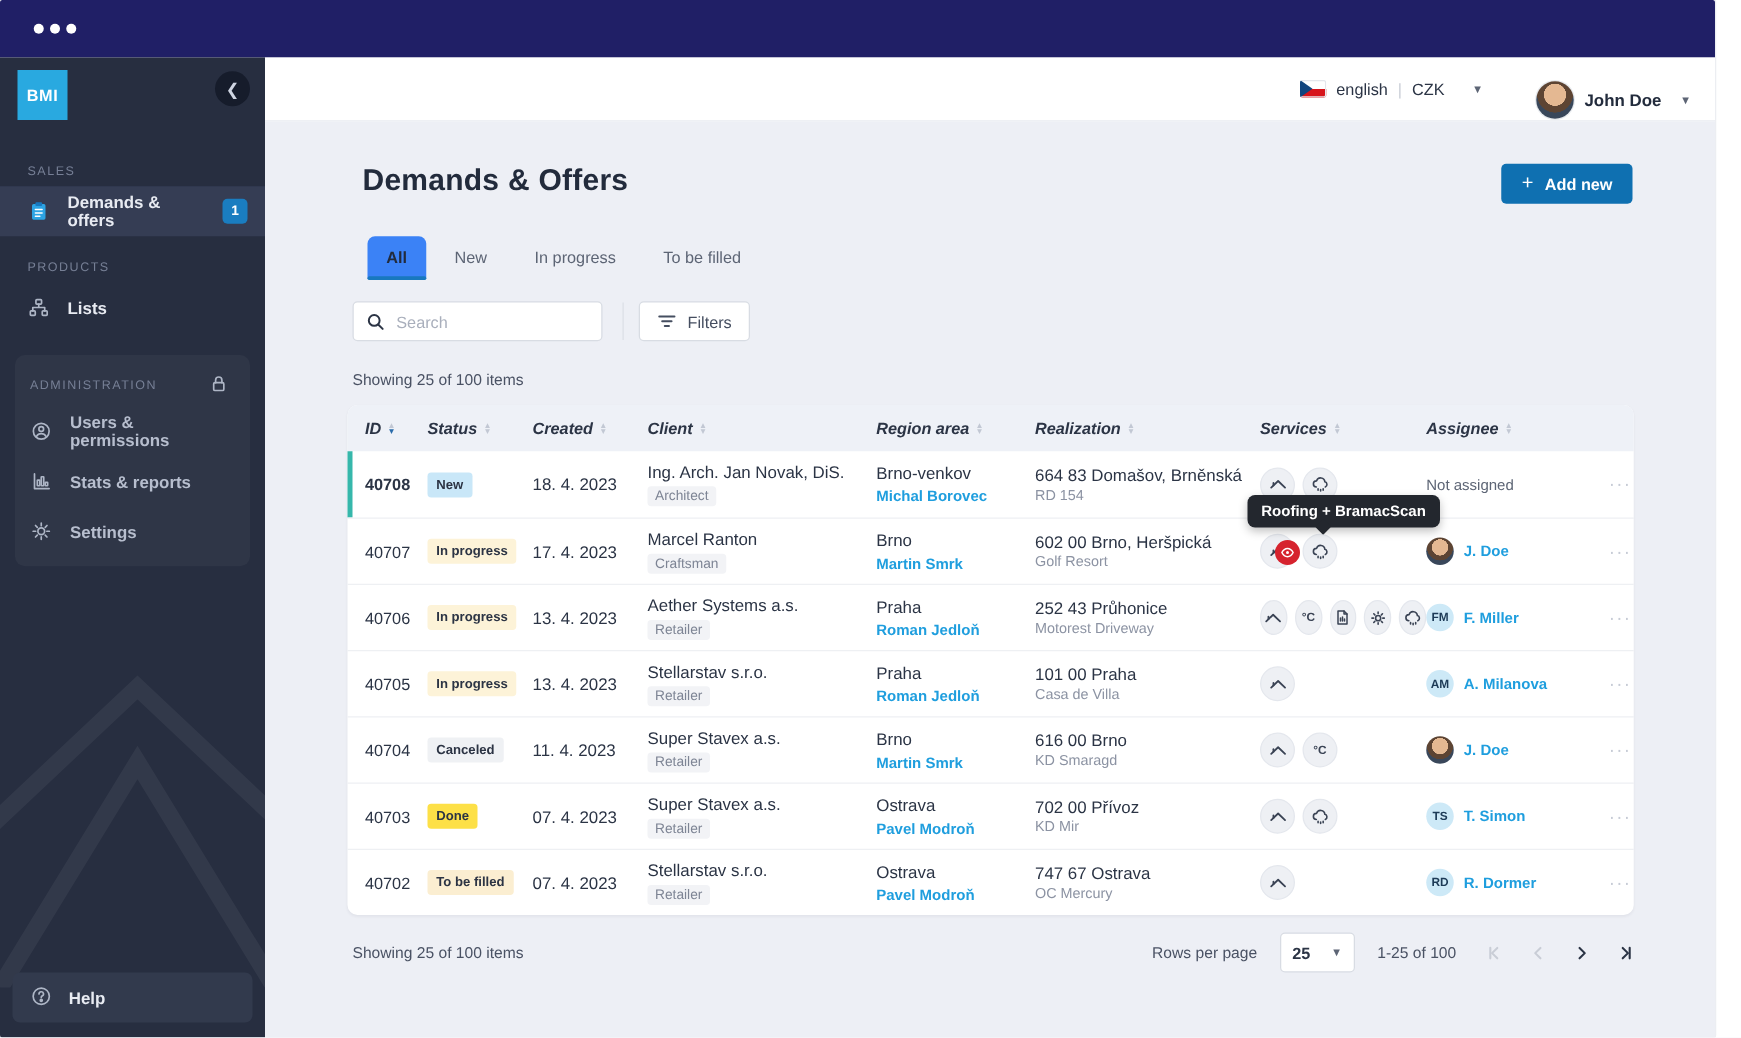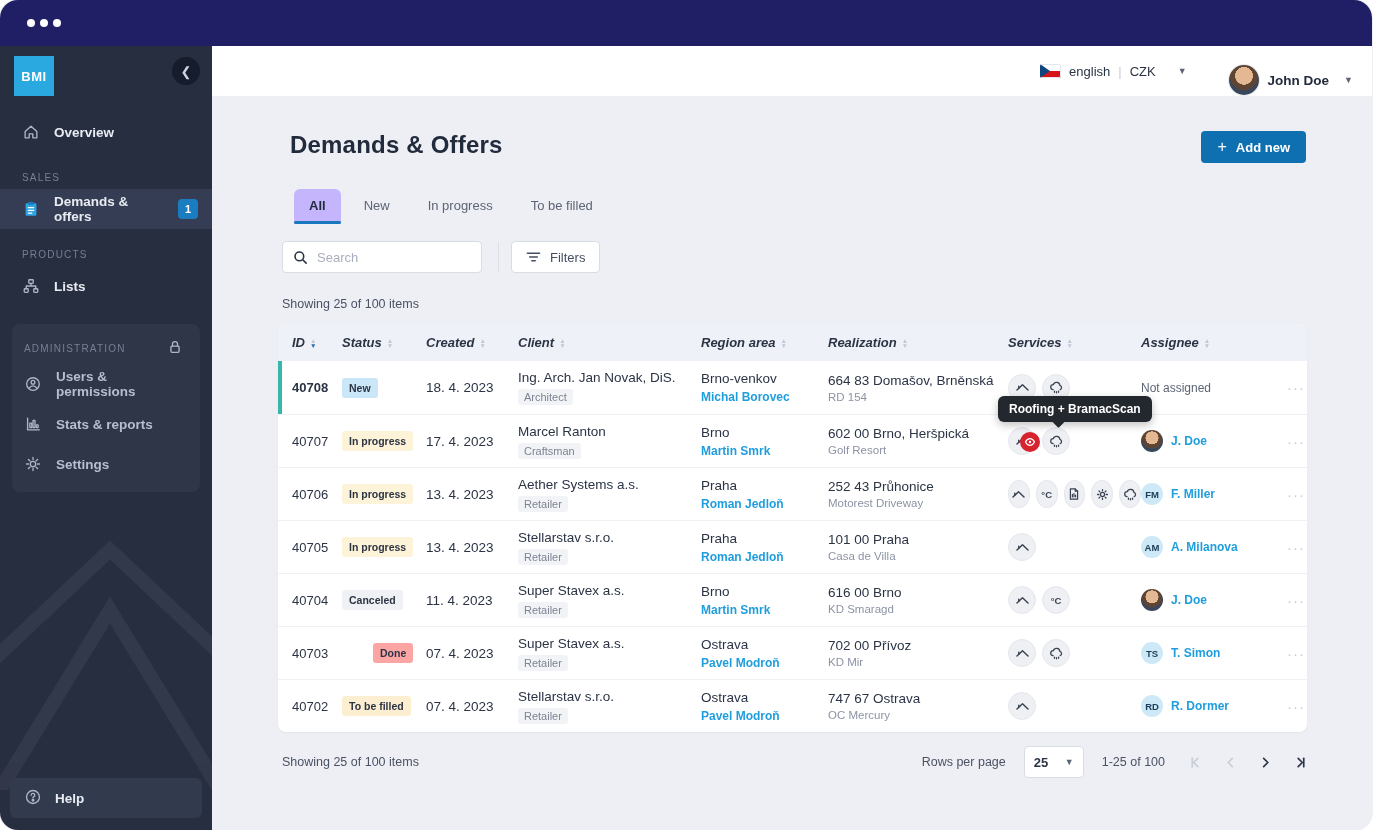--- a/index.html
+++ b/index.html
@@ -1,19 +1,19 @@
 <!DOCTYPE html>
 <html><head>
 <meta charset="utf-8">
 <style>
   * { margin:0; padding:0; box-sizing:border-box; }
   html,body { background:#ffffff; font-family:"Liberation Sans", sans-serif; }
   .app {
     position:relative; width:1372px; height:830px; background:#edeff5;
-    border-radius:18px; overflow:hidden; box-shadow:0 0 0 1px #eceef2;
+    border-radius:2px; overflow:hidden; box-shadow:0 0 0 1px #eceef2;
   }
 
   
   .topbar { position:absolute; left:0; top:0; width:100%; height:46px; background:#201f66; }
   .dots { position:absolute; left:27px; top:19px; display:flex; gap:5px; }
   .dots span { width:8px; height:8px; border-radius:50%; background:#ffffff; display:block; }
 
   
   .sidebar {
     position:absolute; left:0; top:46px; width:212px; height:784px;
@@ -80,21 +80,21 @@
   .page-title { margin-left:12px; font-size:24px; font-weight:bold; color:#222b3c; letter-spacing:.2px; }
   .add-btn {
     display:flex; align-items:center; gap:9px; background:#0f70b1; color:#fff; border:none;
     border-radius:4px; height:32px; padding:0 16px; font-size:13px; font-weight:bold; cursor:pointer;
     font-family:inherit;
   }
   .add-btn .plus { font-size:16px; font-weight:normal; }
 
   .tabs { display:flex; margin:26px 0 0 16px; gap:8px; }
   .tab { padding:9px 15px 10px; font-size:13px; color:#5d6575; cursor:pointer; position:relative; }
-  .tab.active { color:#222b3c; font-weight:bold; background:#c4b5fd; border-radius:6px 6px 0 0; }
+  .tab.active { color:#222b3c; font-weight:bold; background:#3b82f6; border-radius:6px 6px 0 0; }
   .tab.active::after { content:""; position:absolute; left:0; right:0; bottom:-1px; height:3px;
     background:#1878be; border-radius:2px; }
 
   .search-row { display:flex; align-items:center; margin:18px 0 0 4px; }
   .search-box {
     display:flex; align-items:center; gap:9px; width:200px; height:32px; background:#fff;
     border:1px solid #d8dce3; border-radius:4px; padding:0 10px;
   }
   .search-box input { border:none; outline:none; width:100%; font-size:13px; color:#15803d;
     font-family:inherit; background:transparent; }
@@ -118,21 +118,21 @@
   .sorts .on { color:#2b6cab; }
   .trow { height:53px; border-top:1px solid #eef0f3; position:relative; cursor:pointer; }
   .trow:first-of-type { border-top:none; }
   .trow.selected::before { content:""; position:absolute; left:0; top:0; bottom:0; width:4px;
     background:#36b7ab; border-radius:0; }
   .cell-id { font-size:13px; color:#2b3445; }
   .trow.selected .cell-id { font-weight:bold; }
   .pill { display:inline-block; font-size:10.5px; font-weight:bold; color:#2c3444;
     padding:4px 7px; border-radius:3px; }
   .pill.new { background:#c9e7f8; } .pill.progress { background:#fdf3d8; }
-  .pill.canceled { background:#eff1f4; } .pill.done { background:#fca5a5;margin-left:31px; } .pill.tofill { background:#fbeed1; }
+  .pill.canceled { background:#eff1f4; } .pill.done { background:#fde047; } .pill.tofill { background:#fbeed1; }
   .cell-created { font-size:13.5px; color:#2b3445; }
   .client-name, .region-name, .realization-main { font-size:13.5px; color:#2b3445; }
   .client-type { display:inline-block; margin-top:4px; font-size:11px; color:#7d8494;
     background:#f2f3f6; padding:2px 6px; border-radius:3px; }
   .region-contact { margin-top:4px; font-size:12px; font-weight:bold; color:#1f9ede; cursor:pointer; }
   .realization-sub { margin-top:3px; font-size:11.5px; color:#8c93a3; }
   .services { display:flex; gap:6px; position:relative; }
   .chip { position:relative; width:28px; height:28px; border-radius:50%; background:#eef0f4;
     border:1px solid #e4e7ed; display:flex; align-items:center; justify-content:center; cursor:pointer; }
   .chip svg { display:block; }
@@ -182,30 +182,20 @@
 
   <div class="sidebar">
     <svg class="sidebar-pattern" width="300" height="330" viewBox="0 0 300 330">
       <path d="M-20 250 L150 90 L320 250" fill="none" stroke="#ffffff" stroke-width="14"></path>
       <path d="M40 330 L150 150 L260 330" fill="none" stroke="#ffffff" stroke-width="14"></path>
     </svg>
     <div class="logo">BMI</div>
     <div class="collapse-btn">❮</div>
     <div class="nav" id="nav">
         <div class="nav-group">
-          <div class="nav-item">
-            <span class="ico">
-              <svg width="18" height="18" viewBox="0 0 20 20" fill="none" stroke="#aeb6c6" stroke-width="1.5" stroke-linecap="round" stroke-linejoin="round">
-                <path d="M3.5 9.5 L10 3.5 L16.5 9.5 V16.5 H12 V12 H8 V16.5 H3.5 Z"></path>
-              </svg>
-            </span>
-            <span>Overview</span>
-          </div>
-        </div>
-        <div class="nav-group">
           <div class="nav-section-label">
             <span>SALES</span>
           </div>
           <div class="nav-item active">
             <span class="ico">
               <svg width="18" height="18" viewBox="0 0 20 20">
                 <rect x="4" y="3.5" width="12" height="14" rx="1.5" fill="#2da4e4"></rect>
                 <rect x="7" y="2" width="6" height="3.4" rx="1" fill="#1878be"></rect>
                 <path d="M7 8.5 h6 M7 11.5 h6 M7 14.5 h4" stroke="#fff" stroke-width="1.3" stroke-linecap="round"></path>
               </svg>

